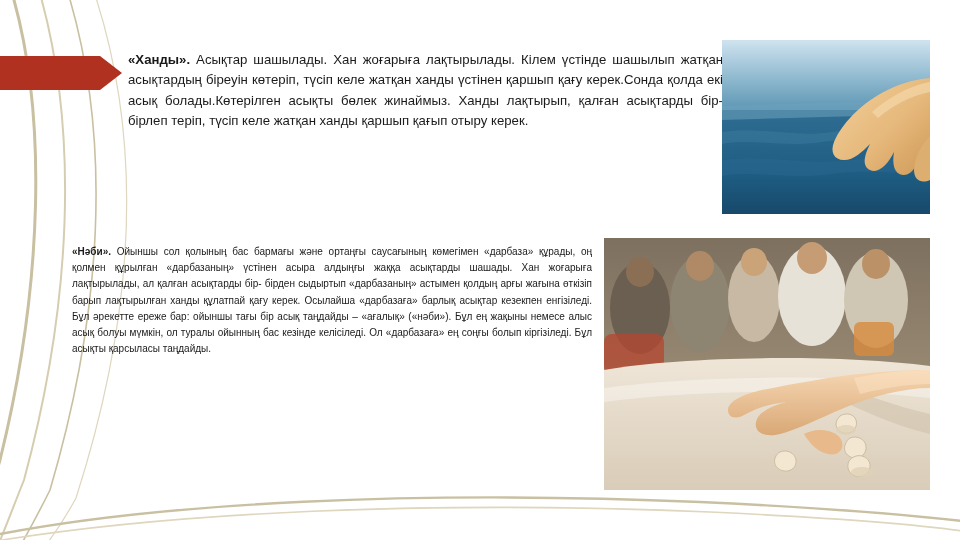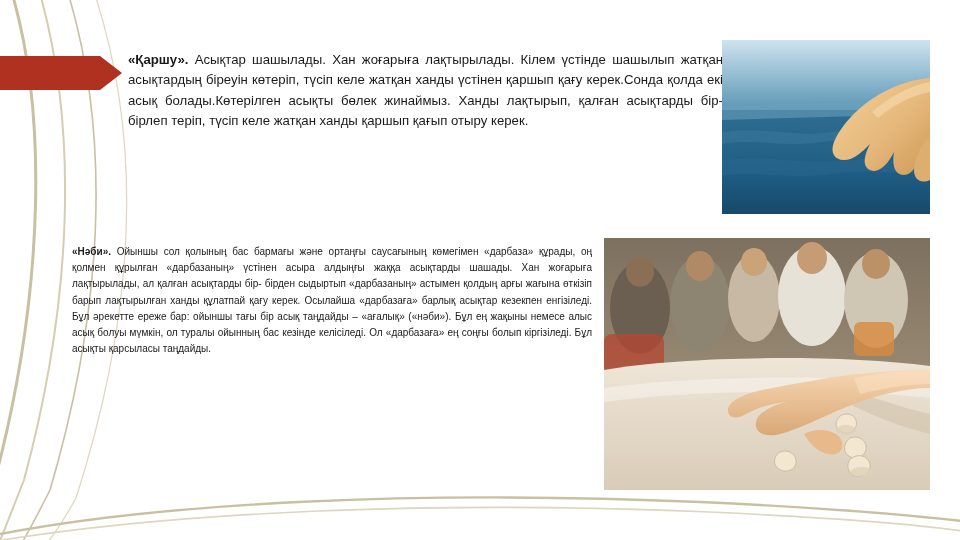--- a/index.html
+++ b/index.html
@@ -118,21 +118,21 @@
   <svg class="deco-bottom" viewBox="0 0 960 90" preserveAspectRatio="none">
     <path d="M-10,86 C160,52 420,40 700,52 C830,58 920,66 970,72" fill="none" stroke="#c9c0a2" stroke-width="2.4"></path>
     <path d="M-10,92 C170,62 430,50 710,62 C840,68 930,76 970,82" fill="none" stroke="#ded6bd" stroke-width="1.6"></path>
   </svg>
 
   <svg class="red-arrow" viewBox="0 0 122 34" preserveAspectRatio="none">
     <polygon points="0,0 100,0 122,17 100,34 0,34" fill="#b0311f"></polygon>
   </svg>
 
   <div class="block-top">
-    <span class="term">«Қаршу».</span><span> Асықтар шашылады. Хан жоғарыға лақтырылады. Кілем үстінде шашылып жатқан асықтардың біреуін көтеріп, түсіп келе жатқан ханды үстінен қаршып қағу керек.Сонда қолда екі асық болады.Көтерілген асықты бөлек жинаймыз. Ханды лақтырып, қалған асықтарды бір-бірлеп теріп, түсіп келе жатқан ханды қаршып қағып отыру керек.</span>
+    <span class="term">«Ханды».</span><span> Асықтар шашылады. Хан жоғарыға лақтырылады. Кілем үстінде шашылып жатқан асықтардың біреуін көтеріп, түсіп келе жатқан ханды үстінен қаршып қағу керек.Сонда қолда екі асық болады.Көтерілген асықты бөлек жинаймыз. Ханды лақтырып, қалған асықтарды бір-бірлеп теріп, түсіп келе жатқан ханды қаршып қағып отыру керек.</span>
   </div>
 
   <div class="block-bottom">
     <span class="term">«Нәби».</span><span> Ойыншы сол қолының бас бармағы және ортаңғы саусағының көмегімен «дарбаза» құрады, оң қолмен құрылған «дарбазаның» үстінен  асыра алдыңғы жаққа асықтарды шашады.  Хан жоғарыға лақтырылады, ал қалған асықтарды бір- бірден сыдыртып «дарбазаның» астымен қолдың арғы жағына өткізіп барып лақтырылған ханды құлатпай қағу керек. Осылайша  «дарбазаға» барлық асықтар кезекпен енгізіледі. Бұл әрекетте ереже бар: ойыншы тағы бір асық таңдайды – «ағалық» («нәби»). Бұл ең жақыны немесе алыс асық болуы мүмкін, ол туралы ойынның бас кезінде келісіледі. Ол «дарбазаға» ең соңғы болып кіргізіледі. Бұл асықты қарсыласы таңдайды.</span>
   </div>
 
   <div class="photo photo-top">
     <span class="sr">hand-over-water-photo</span>
     <svg width="208" height="174" viewBox="0 0 208 174" preserveAspectRatio="none">
       <defs>

